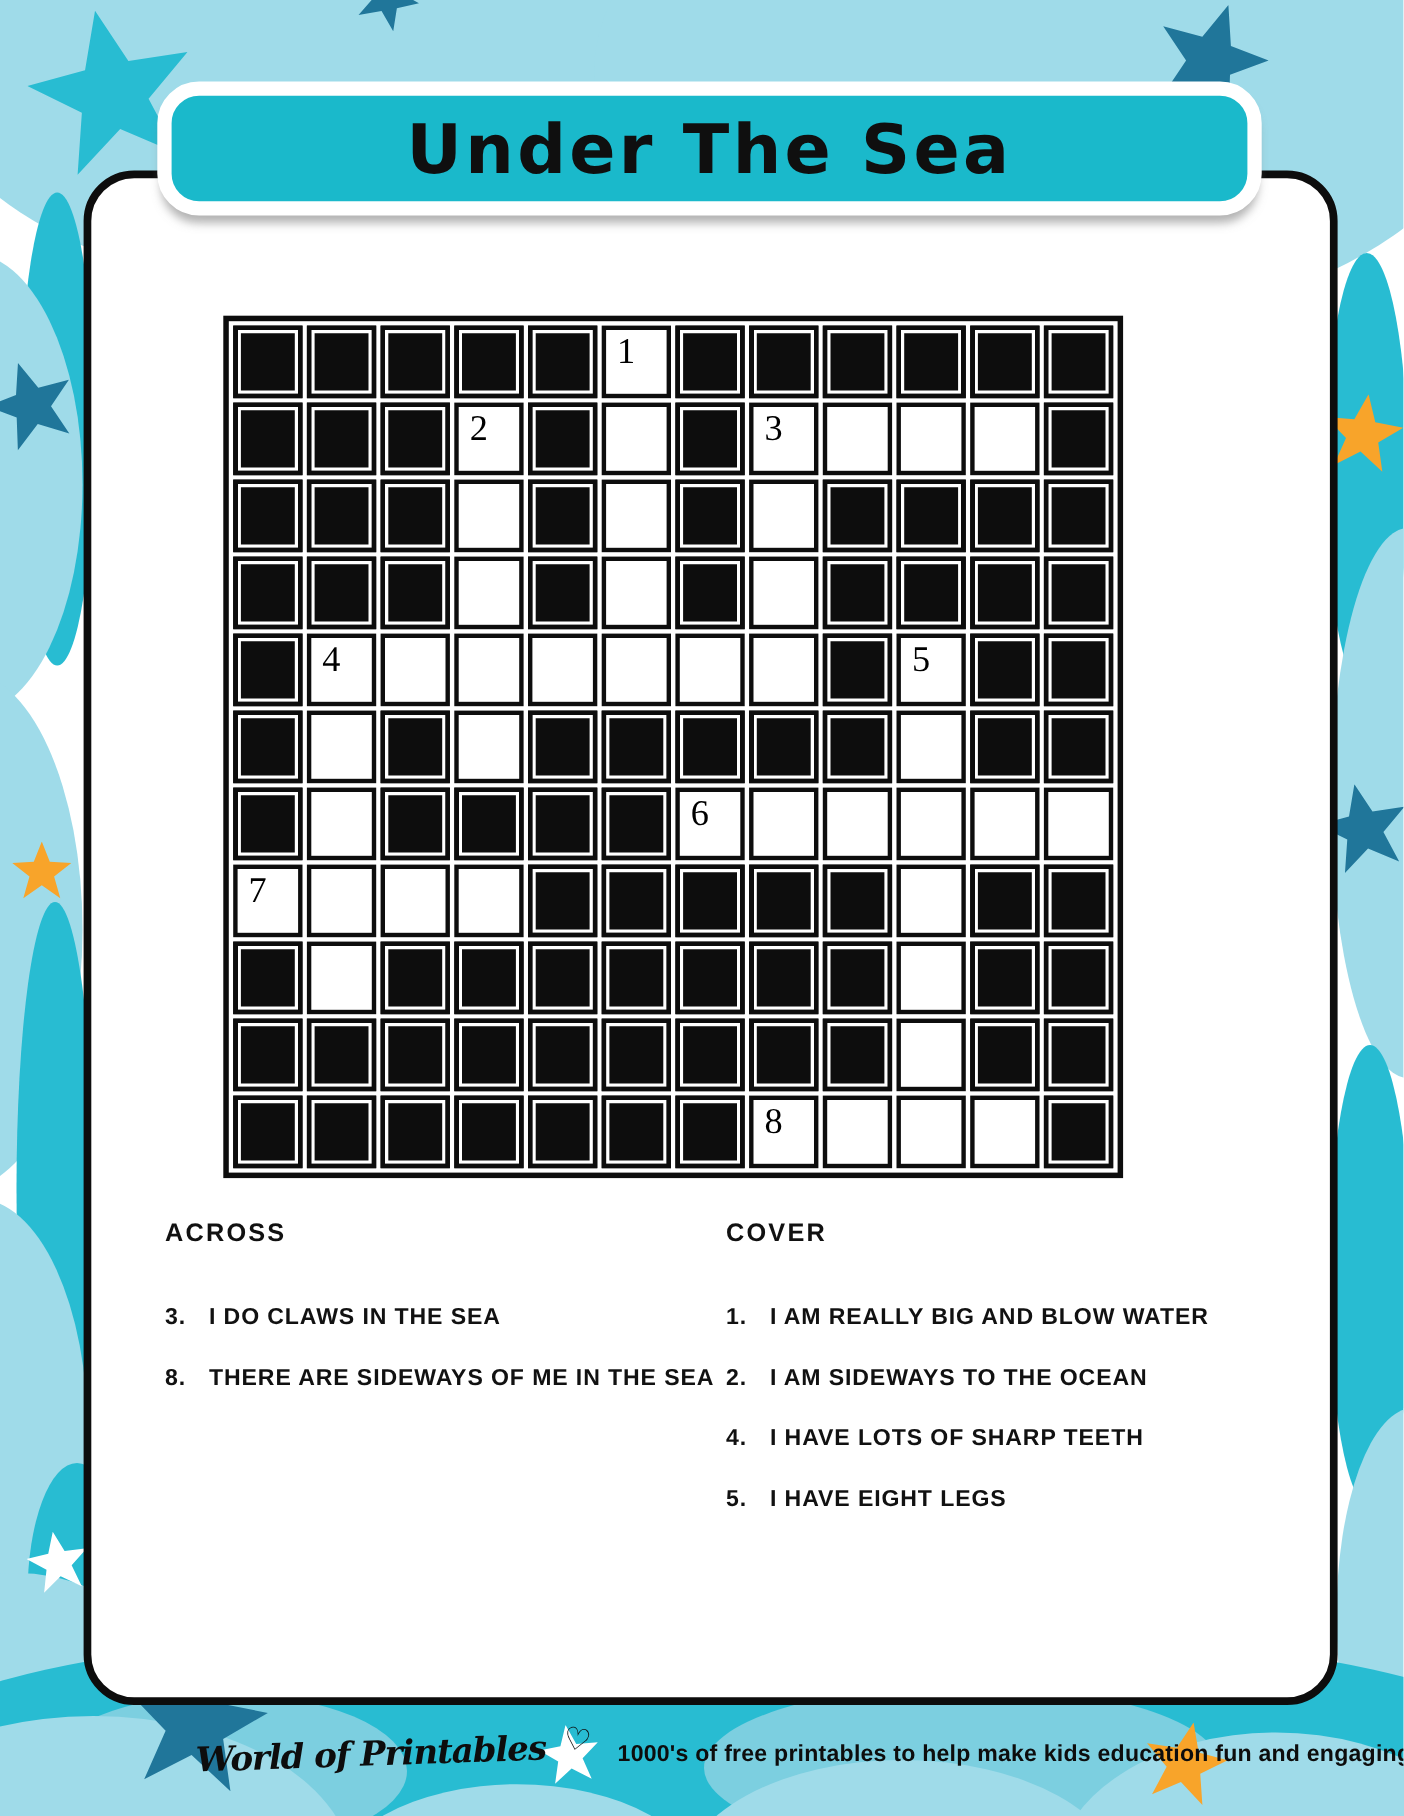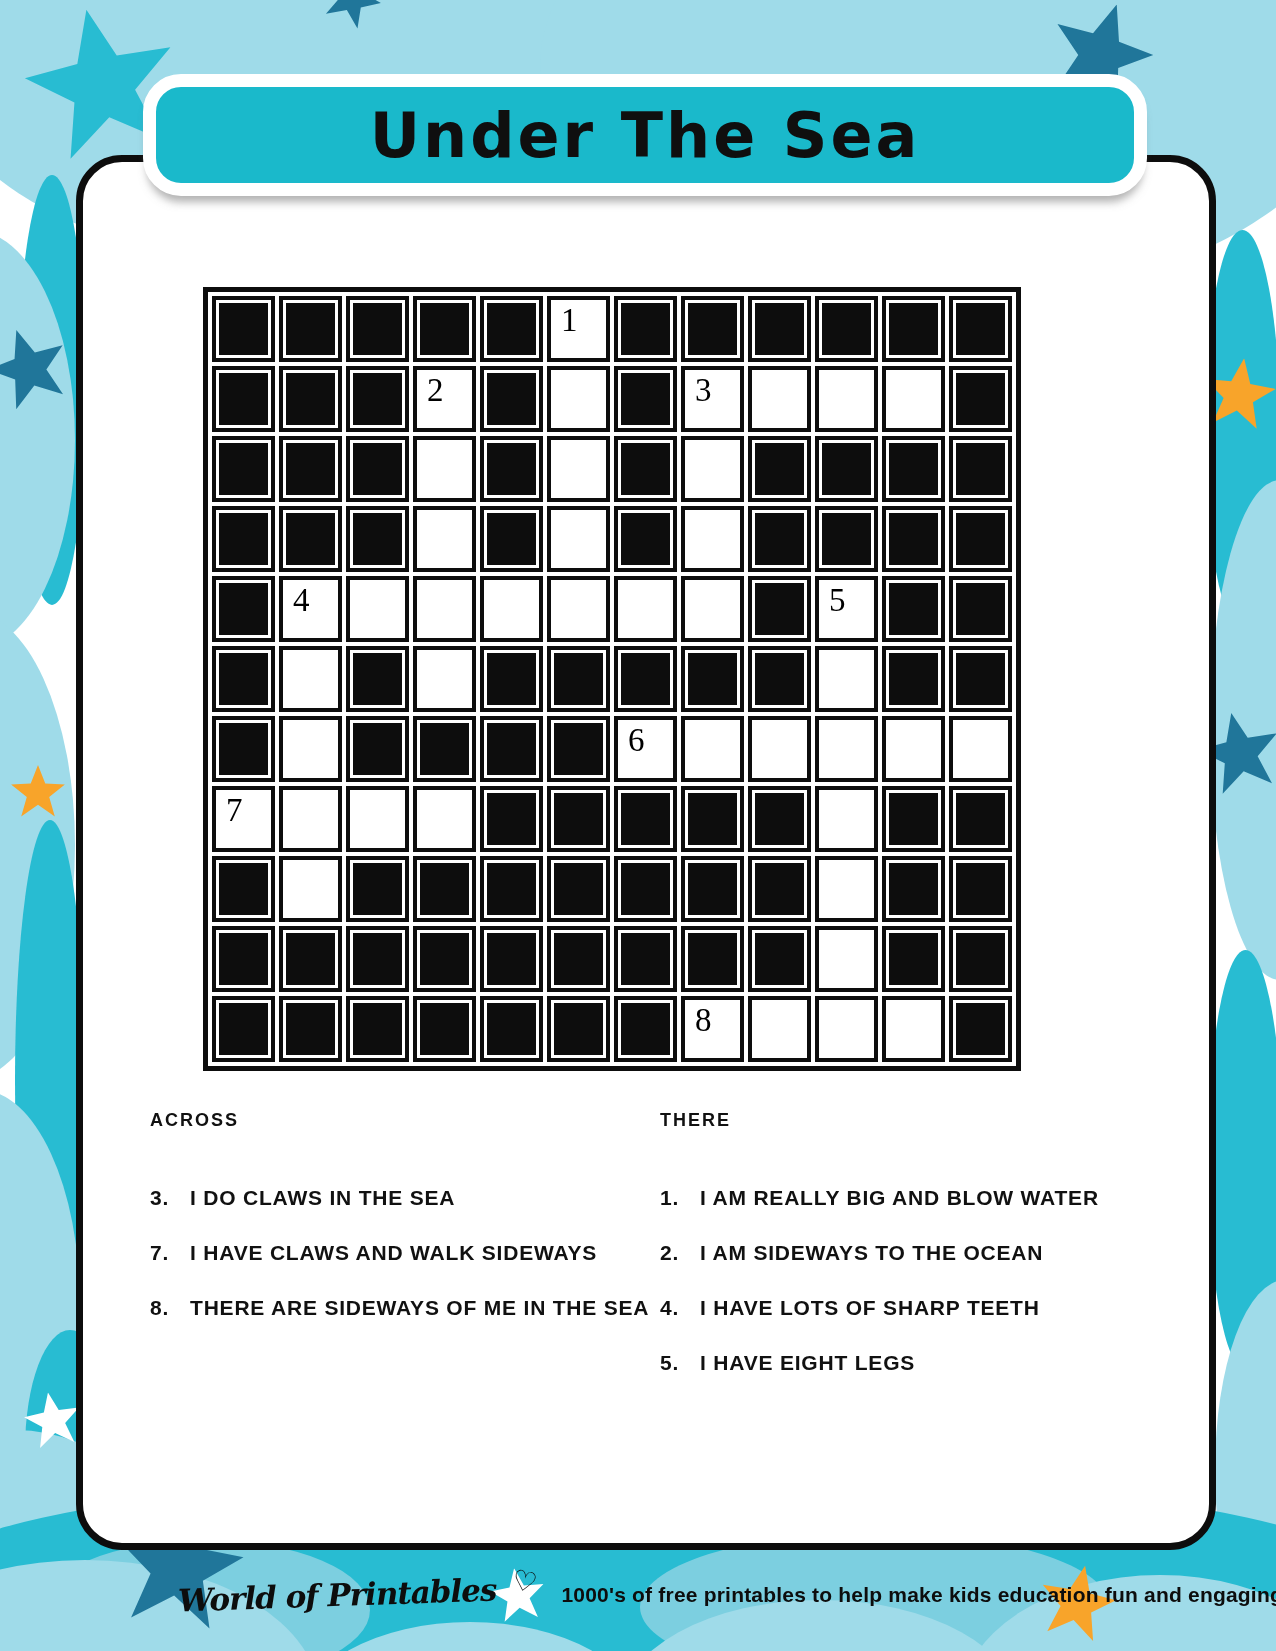--- a/index.html
+++ b/index.html
@@ -49,21 +49,21 @@
   .cell.black { background: var(--ink); box-shadow: inset 0 0 0 3px #fff; }
   .cellnum {
     position: absolute; top: 2px; left: 10px;
     font-family: "Liberation Serif", serif; font-size: 33px; line-height: 1.1; color: #000;
   }
   
   .clue-col { position: absolute; width: 500px; color: #111; }
   .clue-col.across { left: 67px; top: 945px; }
   .clue-col.down { left: 577px; top: 945px; }
   .clue-heading {
-    font-size: 18px; font-weight: 700; letter-spacing: 2px;
+    font-size: 23px; font-weight: 700; letter-spacing: 2px;
     line-height: 26px; margin: 0 0 52px 0;
   }
   .clue {
     height: 26px; line-height: 26px; margin-bottom: 29px;
     font-size: 21px; font-weight: 600; letter-spacing: 0.8px; white-space: nowrap;
   }
   .clue:last-child { margin-top: 10px; }
   .cnum { display: inline-block; width: 40px; }
   
   .footer {
@@ -267,26 +267,25 @@
         </div>
         <div class="cell"></div>
         <div class="cell"></div>
         <div class="cell"></div>
         <div class="cell black"></div>
       </div>
 
     <div class="clue-col across">
       <div class="clue-heading">ACROSS</div>
       <div class="clue"><span class="cnum">3.</span><span class="ctext">I DO CLAWS IN THE SEA</span></div>
-      <div class="clue"><span class="cnum">7.</span><span class="ctext">I HAVE CLAWS AND WALK SIDEWAYS</span></div>
       <div class="clue"><span class="cnum">8.</span><span class="ctext">THERE ARE SIDEWAYS OF ME IN THE SEA</span></div>
     </div>
 
     <div class="clue-col down">
-      <div class="clue-heading">THERE</div>
+      <div class="clue-heading">COVER</div>
       <div class="clue"><span class="cnum">1.</span><span class="ctext">I AM REALLY BIG AND BLOW WATER</span></div>
       <div class="clue"><span class="cnum">2.</span><span class="ctext">I AM SIDEWAYS TO THE OCEAN</span></div>
       <div class="clue"><span class="cnum">4.</span><span class="ctext">I HAVE LOTS OF SHARP TEETH</span></div>
       <div class="clue"><span class="cnum">5.</span><span class="ctext">I HAVE EIGHT LEGS</span></div>
     </div>
 
   </div>
 
   <div class="banner">
     <div class="title">Under The Sea</div>

